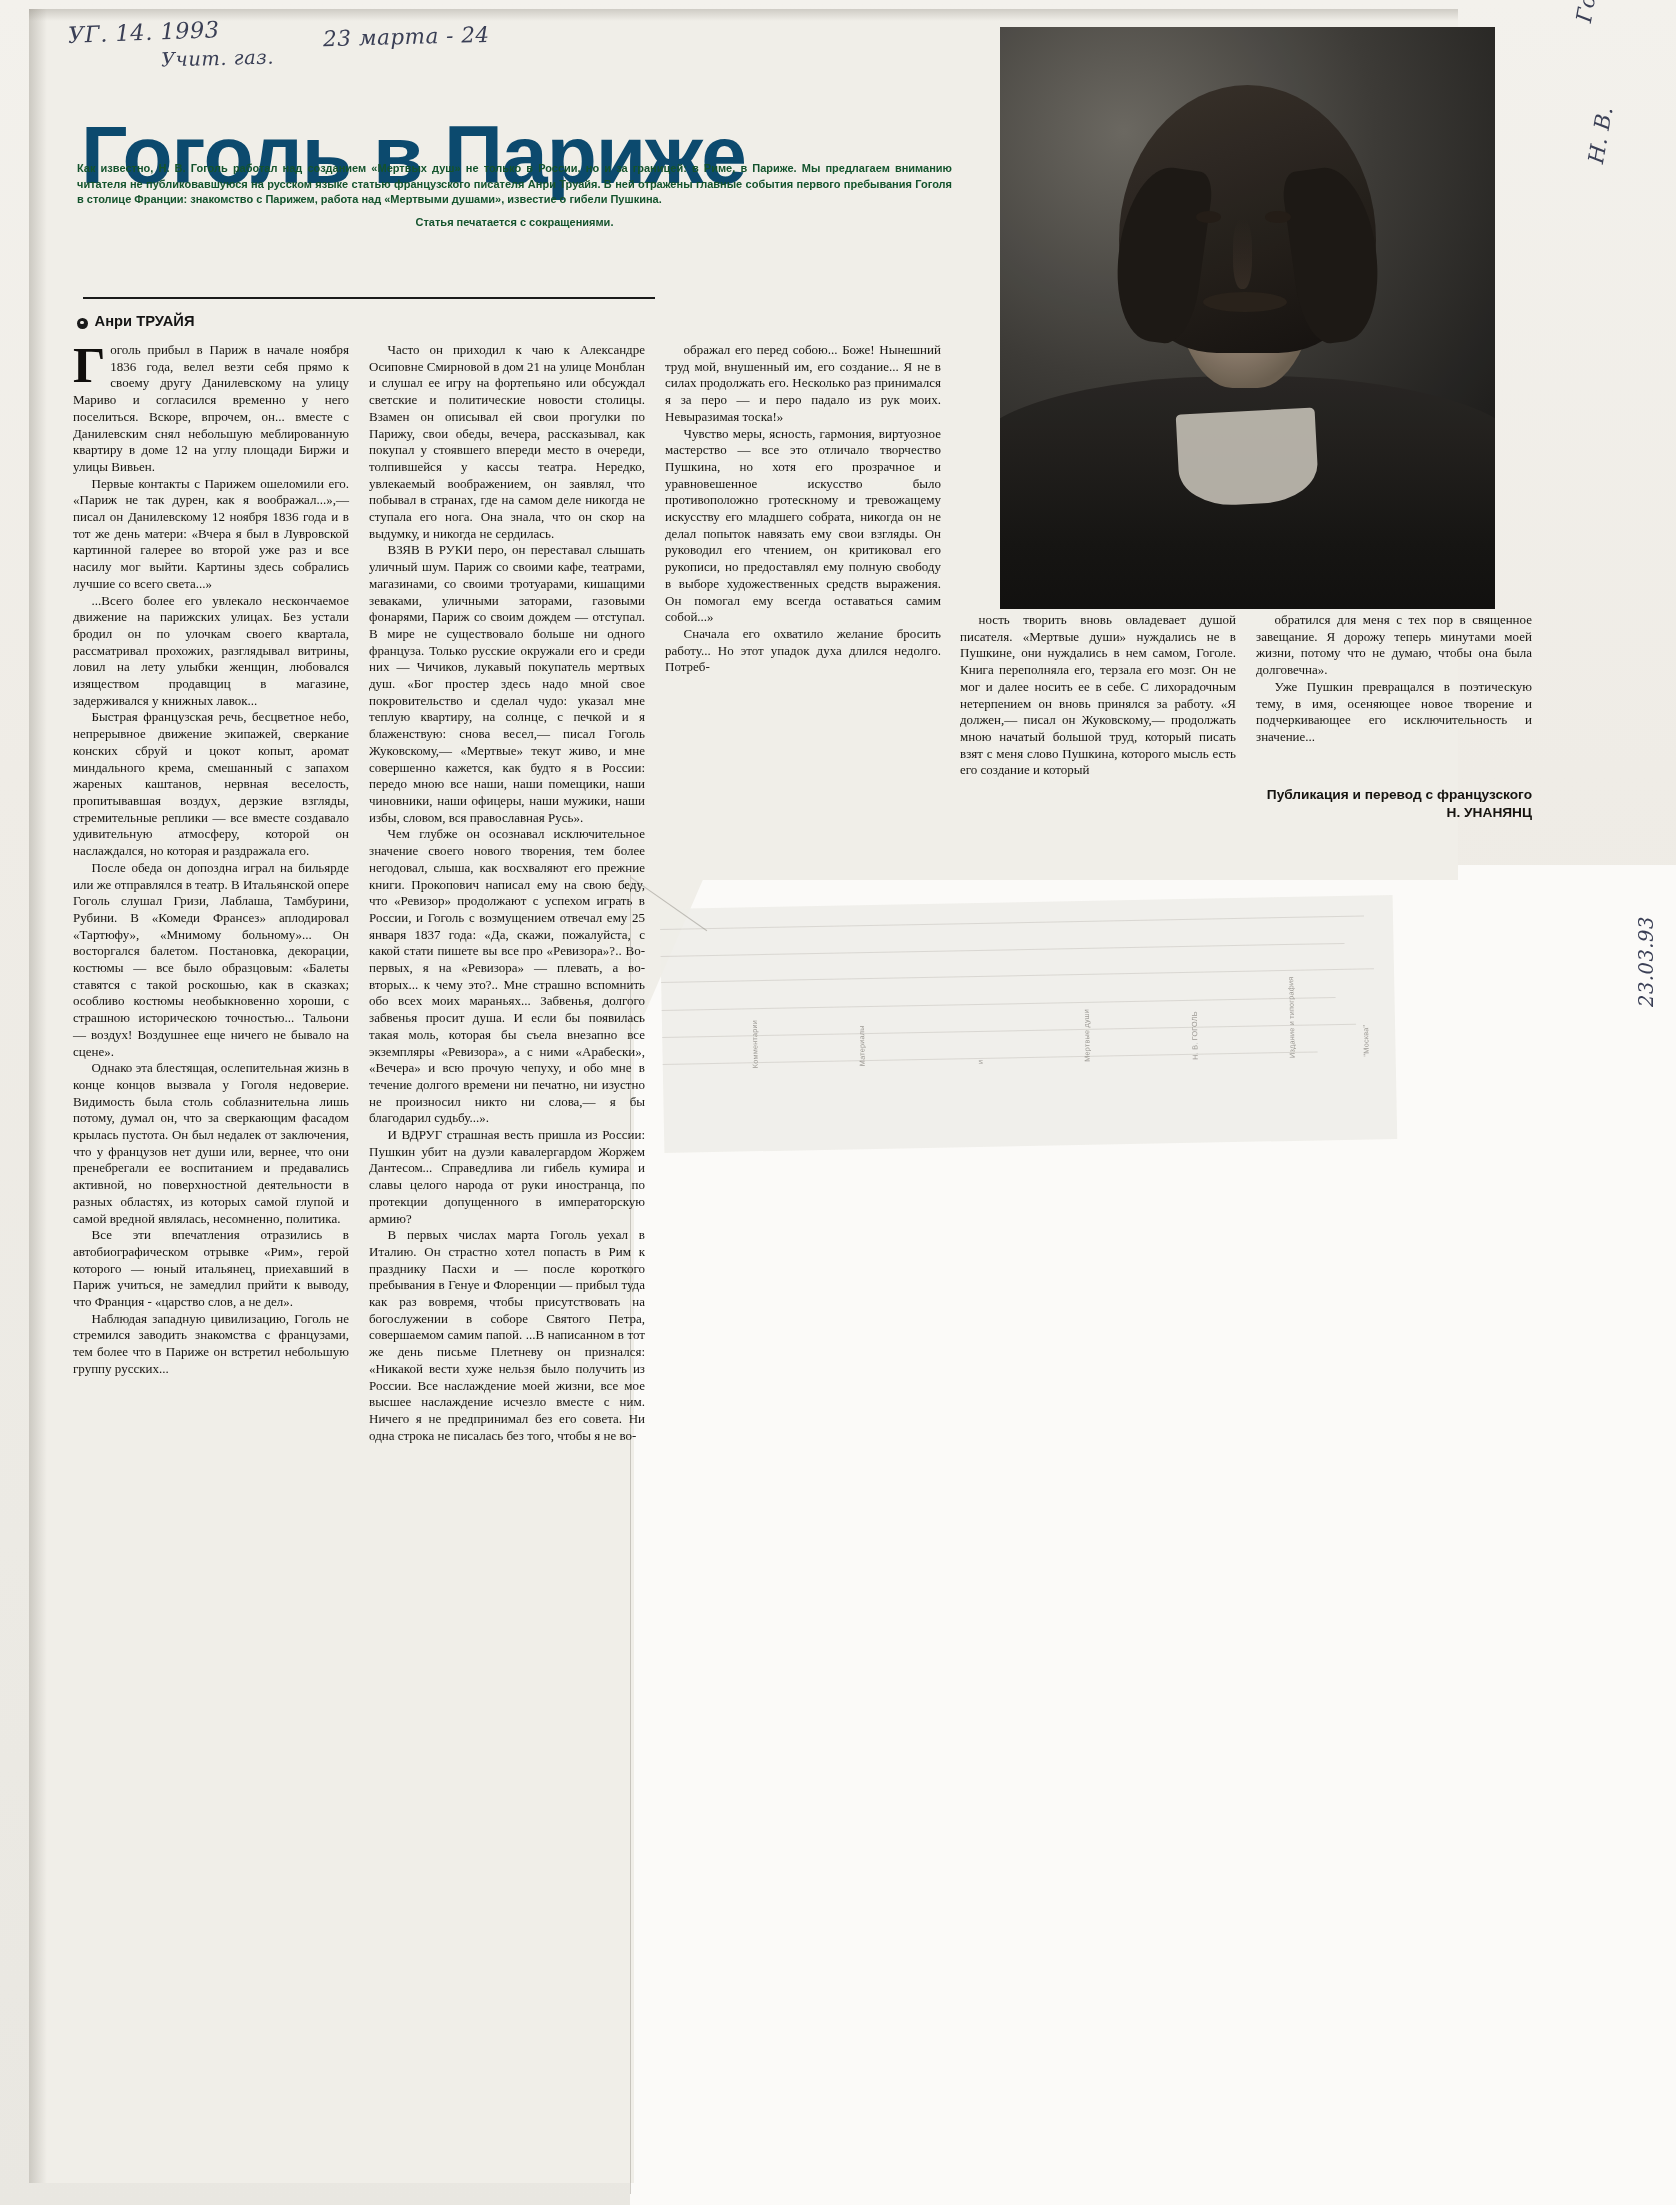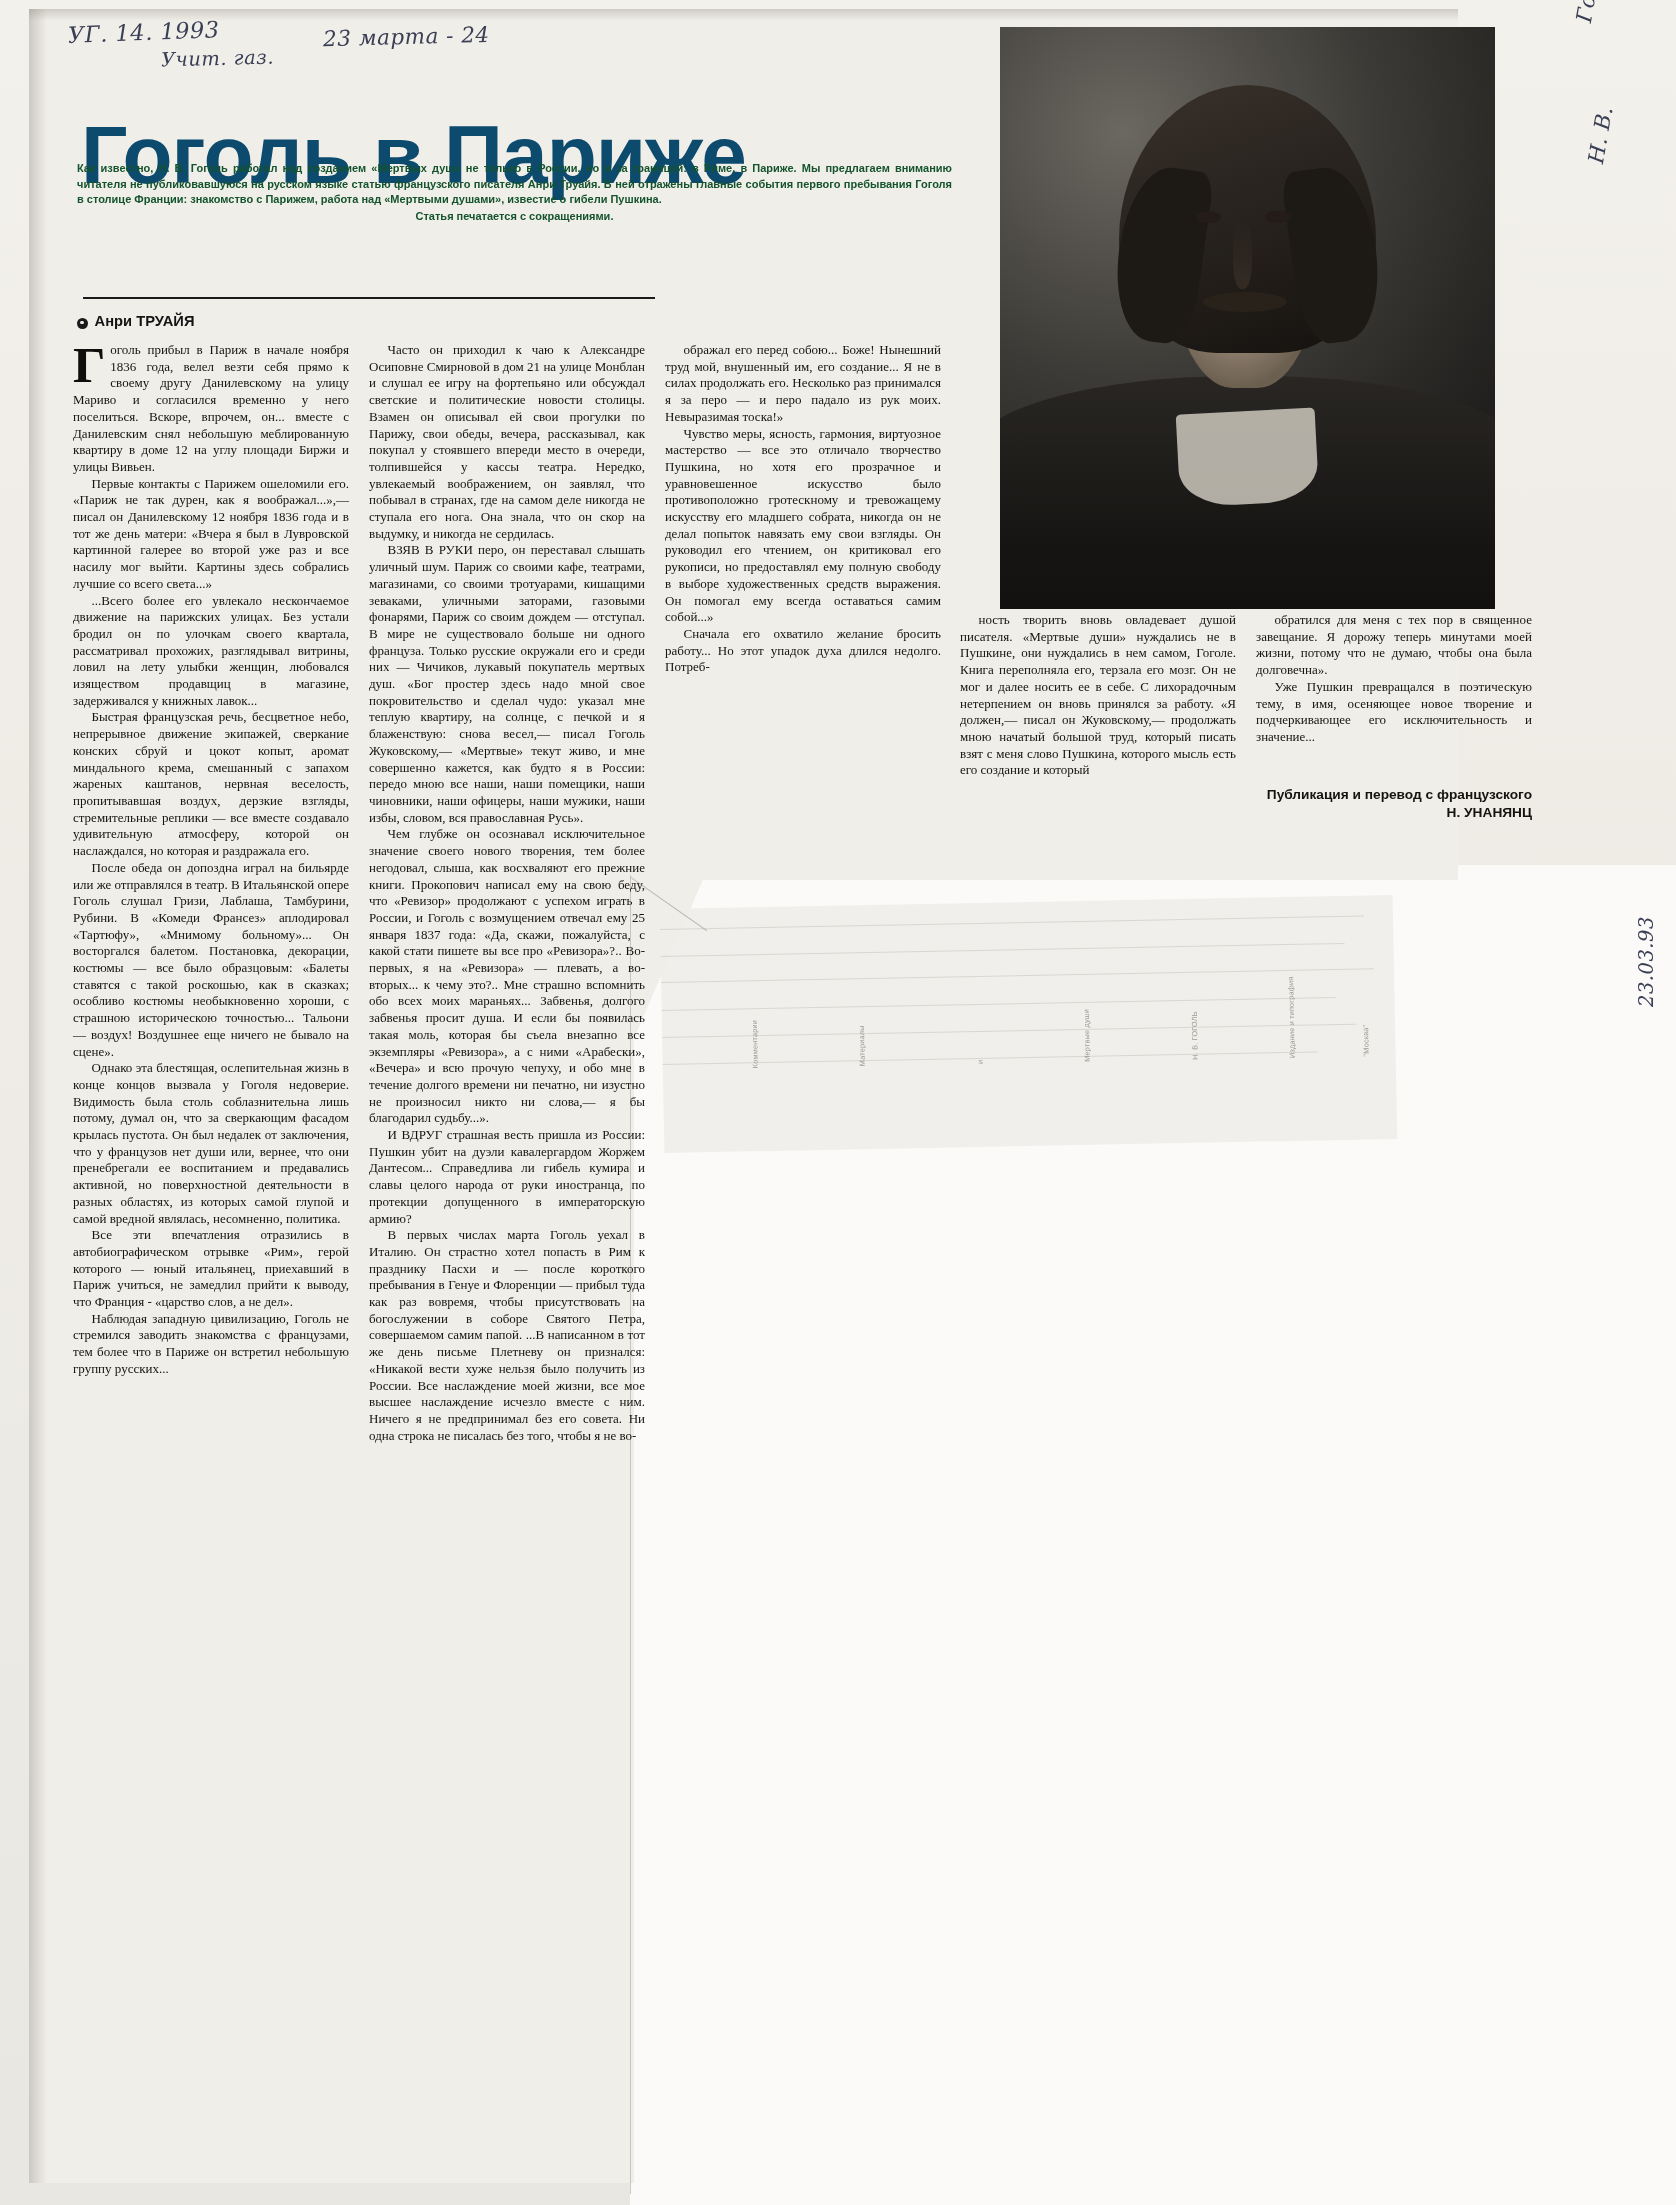--- a/index.html
+++ b/index.html
@@ -121,21 +121,21 @@
     font-family: "Liberation Sans", sans-serif;
     font-weight: bold;
     font-size: 11px;
     line-height: 1.42;
     text-align: justify;
     color: #14532d;
   }
   #lead .last-line {
     display: block;
     text-align: center;
-    margin-top: 1px;
+    margin-top: 7px;
   }
   #lead-rule {
     position: absolute;
     left: 83px;
     top: 297px;
     width: 572px;
     height: 1.5px;
     background: #1a1a1a;
   }
 

